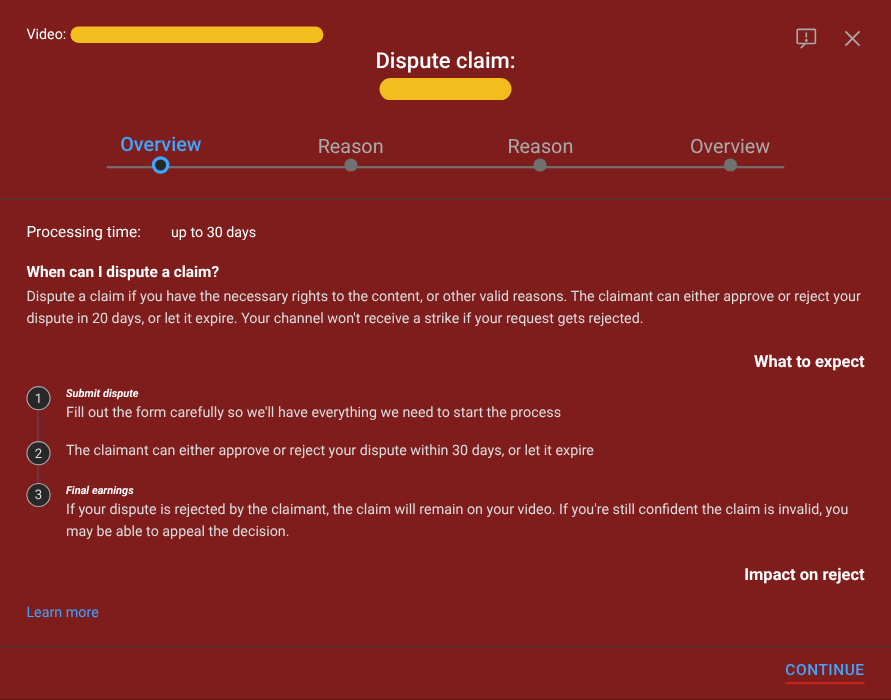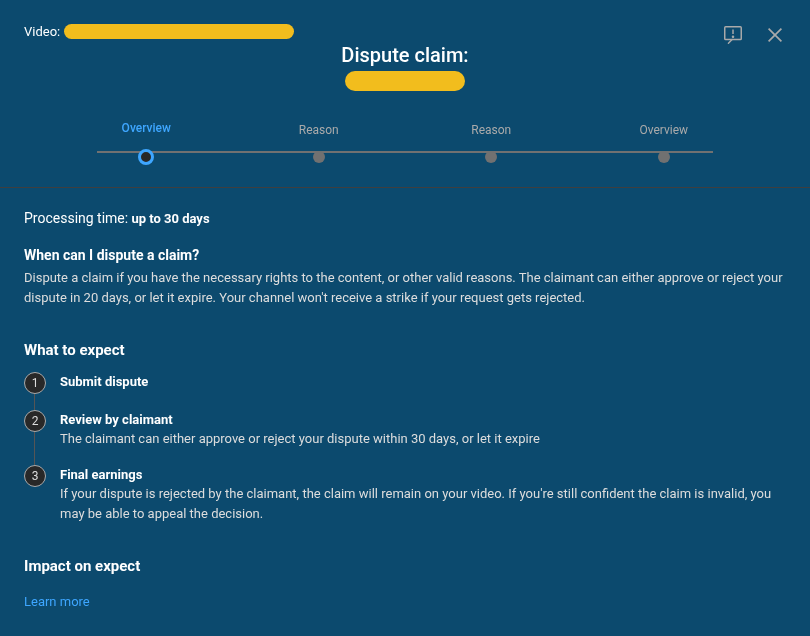--- a/index.html
+++ b/index.html
@@ -5,21 +5,21 @@
   * { box-sizing: border-box; margin: 0; padding: 0; }
   body {
     background: #0f0f0f;
     font-family: Roboto, Arial, sans-serif;
     color: #fff;
     width: 810px;
     height: 636px;
     overflow: hidden;
   }
   .dialog {
-    background: #0c4a6e;
+    background: #7f1d1d;
     width: 810px;
     height: 636px;
     position: relative;
   }
   .header {
     padding: 24px 24px 12px 24px;
     position: relative;
   }
   .video-line {
     font-size: 13px;
@@ -71,22 +71,21 @@
     position: relative;
   }
   .step {
     flex: 1;
     display: flex;
     flex-direction: column;
     align-items: center;
     position: relative;
   }
   .step-label {
-    font-size: 12px;
-    margin-bottom: 14px;
+    font-size: 18px;
     color: #aaa;
   }
   .step.active .step-label { color: #3ea6ff; font-weight:500; }
   .step-dot {
     width: 12px;
     height: 12px;
     border-radius: 50%;
     background: #717171;
     position: relative;
     z-index: 2;
@@ -107,36 +106,36 @@
   .divider { height:1px; background:#3f3f3f; margin:0; }
   .content {
     padding: 20px 24px;
     font-size: 13px;
     color: #fff;
     line-height: 1.5;
     overflow-y:auto;
     height: 440px;
   }
   .proc-label { font-weight:400; font-size:14px; }
-  .proc-val { font-size:13px; font-weight:700; }
+  .proc-val { font-size:13px; font-weight:400;margin-left:24px; }
   .subh { font-weight:700; font-size:14px; margin-top:16px; }
   .p { font-size:13px; color:#ddd; margin-top:2px; }
-  .section-title { font-weight:700; font-size:15px; margin-top:32px; margin-bottom:10px;}
+  .section-title { font-weight:700; font-size:15px; margin-top:18px; margin-bottom:10px;text-align:right;}
   .steps-list { display:flex; flex-direction:column; gap:16px; margin-top:8px; position:relative;}
   .step-item { display:flex; gap:14px; position:relative;}
   .step-num {
     width:22px; height:22px; border:1px solid #aaa; border-radius:50%;
     display:flex; align-items:center; justify-content:center;
     font-size:12px; color:#ddd; flex-shrink:0; background:#282828; z-index:2;
   }
   .step-conn {
     position:absolute; left:10px; top:22px; width:1px; height:calc(100% - 6px);
     background:#555;
   }
-  .step-body .st-title { font-weight:700; font-size:13px;}
+  .step-body .st-title { font-weight:700; font-size:10px;font-style:italic;}
   .step-body .st-desc { font-size:13px; color:#ddd;}
   .link { color:#3ea6ff; cursor:pointer; font-size:13px; margin-top:4px; display:inline-block;}
   .footer {
     position:absolute;
     bottom:0; left:0; right:0;
     border-top:1px solid #3f3f3f;
     padding:14px 24px;
     display:flex;
     justify-content:flex-end;
   }
@@ -213,37 +212,40 @@
     <div class="subh">When can I dispute a claim?</div>
     <div class="p">Dispute a claim if you have the necessary rights to the content, or other valid reasons. The claimant can either approve or reject your dispute in 20 days, or let it expire. Your channel won't receive a strike if your request gets rejected.</div>
 
     <div class="section-title">What to expect</div>
     <div class="steps-list">
       <div class="step-item">
         <div class="step-conn"></div>
         <div class="step-num">1</div>
         <div class="step-body">
           <div class="st-title">Submit dispute</div>
+          <div class="st-desc">Fill out the form carefully so we'll have everything we need to start the process</div>
         </div>
       </div>
       <div class="step-item">
         <div class="step-conn"></div>
         <div class="step-num">2</div>
         <div class="step-body">
-          <div class="st-title">Review by claimant</div>
           <div class="st-desc">The claimant can either approve or reject your dispute within 30 days, or let it expire</div>
         </div>
       </div>
       <div class="step-item">
         <div class="step-num">3</div>
         <div class="step-body">
           <div class="st-title">Final earnings</div>
           <div class="st-desc">If your dispute is rejected by the claimant, the claim will remain on your video. If you're still confident the claim is invalid, you may be able to appeal the decision.</div>
         </div>
       </div>
     </div>
 
-    <div class="section-title">Impact on expect</div>
+    <div class="section-title">Impact on reject</div>
     <a class="link">Learn more</a>
   </div>
 
+  <div class="footer">
+    <span class="continue-btn">CONTINUE</span>
+  </div>
 
 </div>
 
 </body></html>

